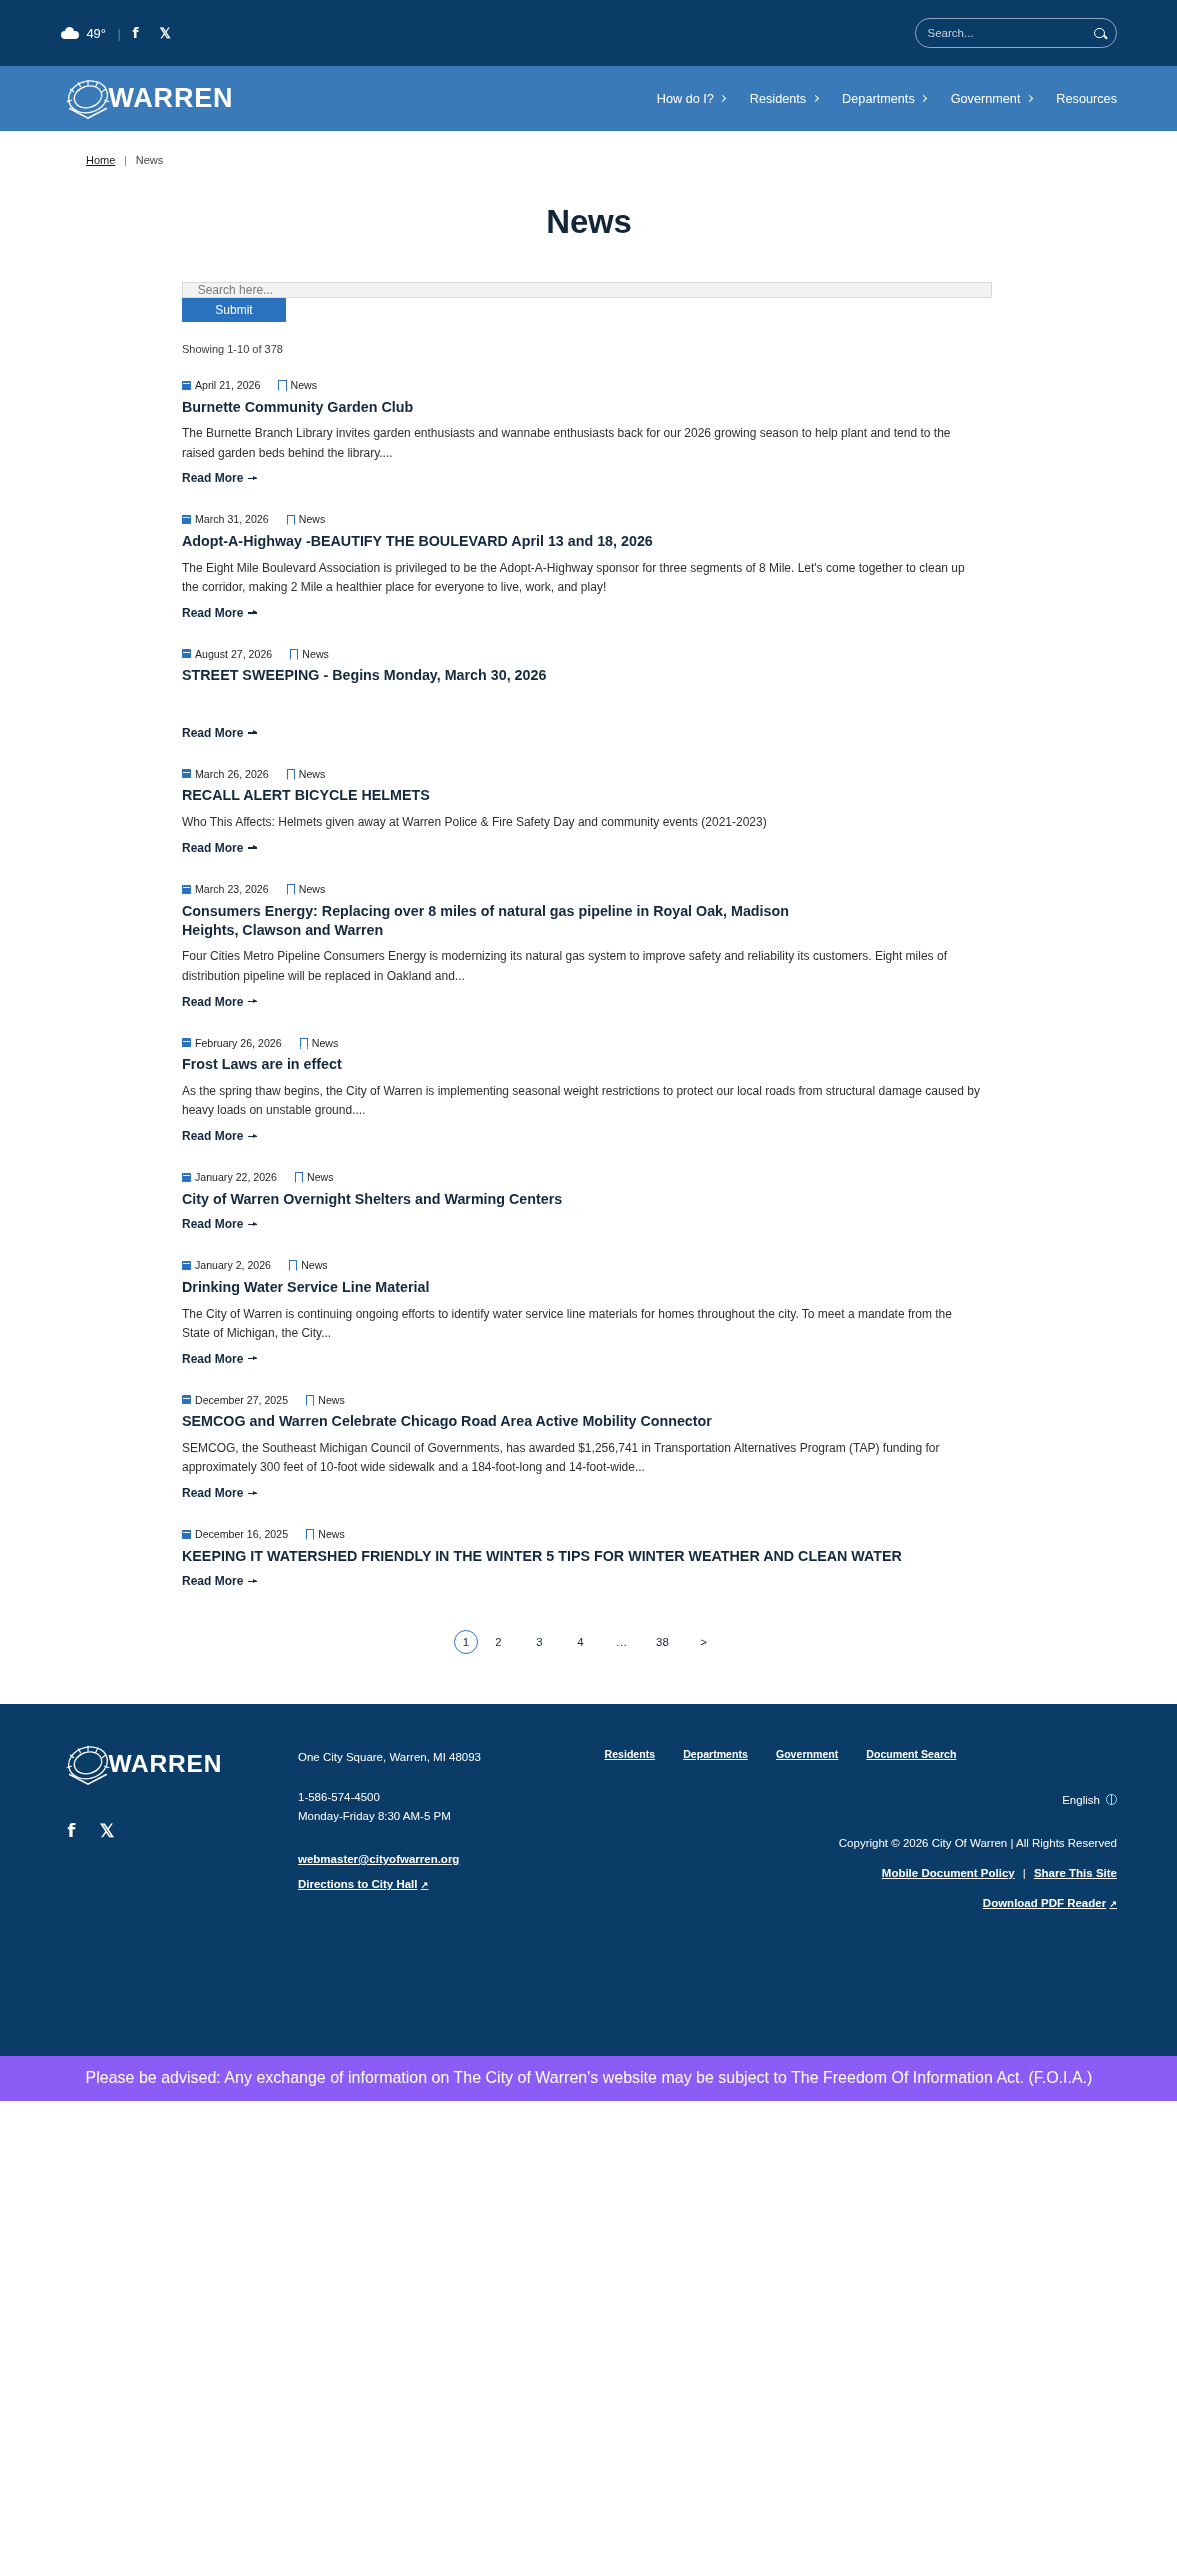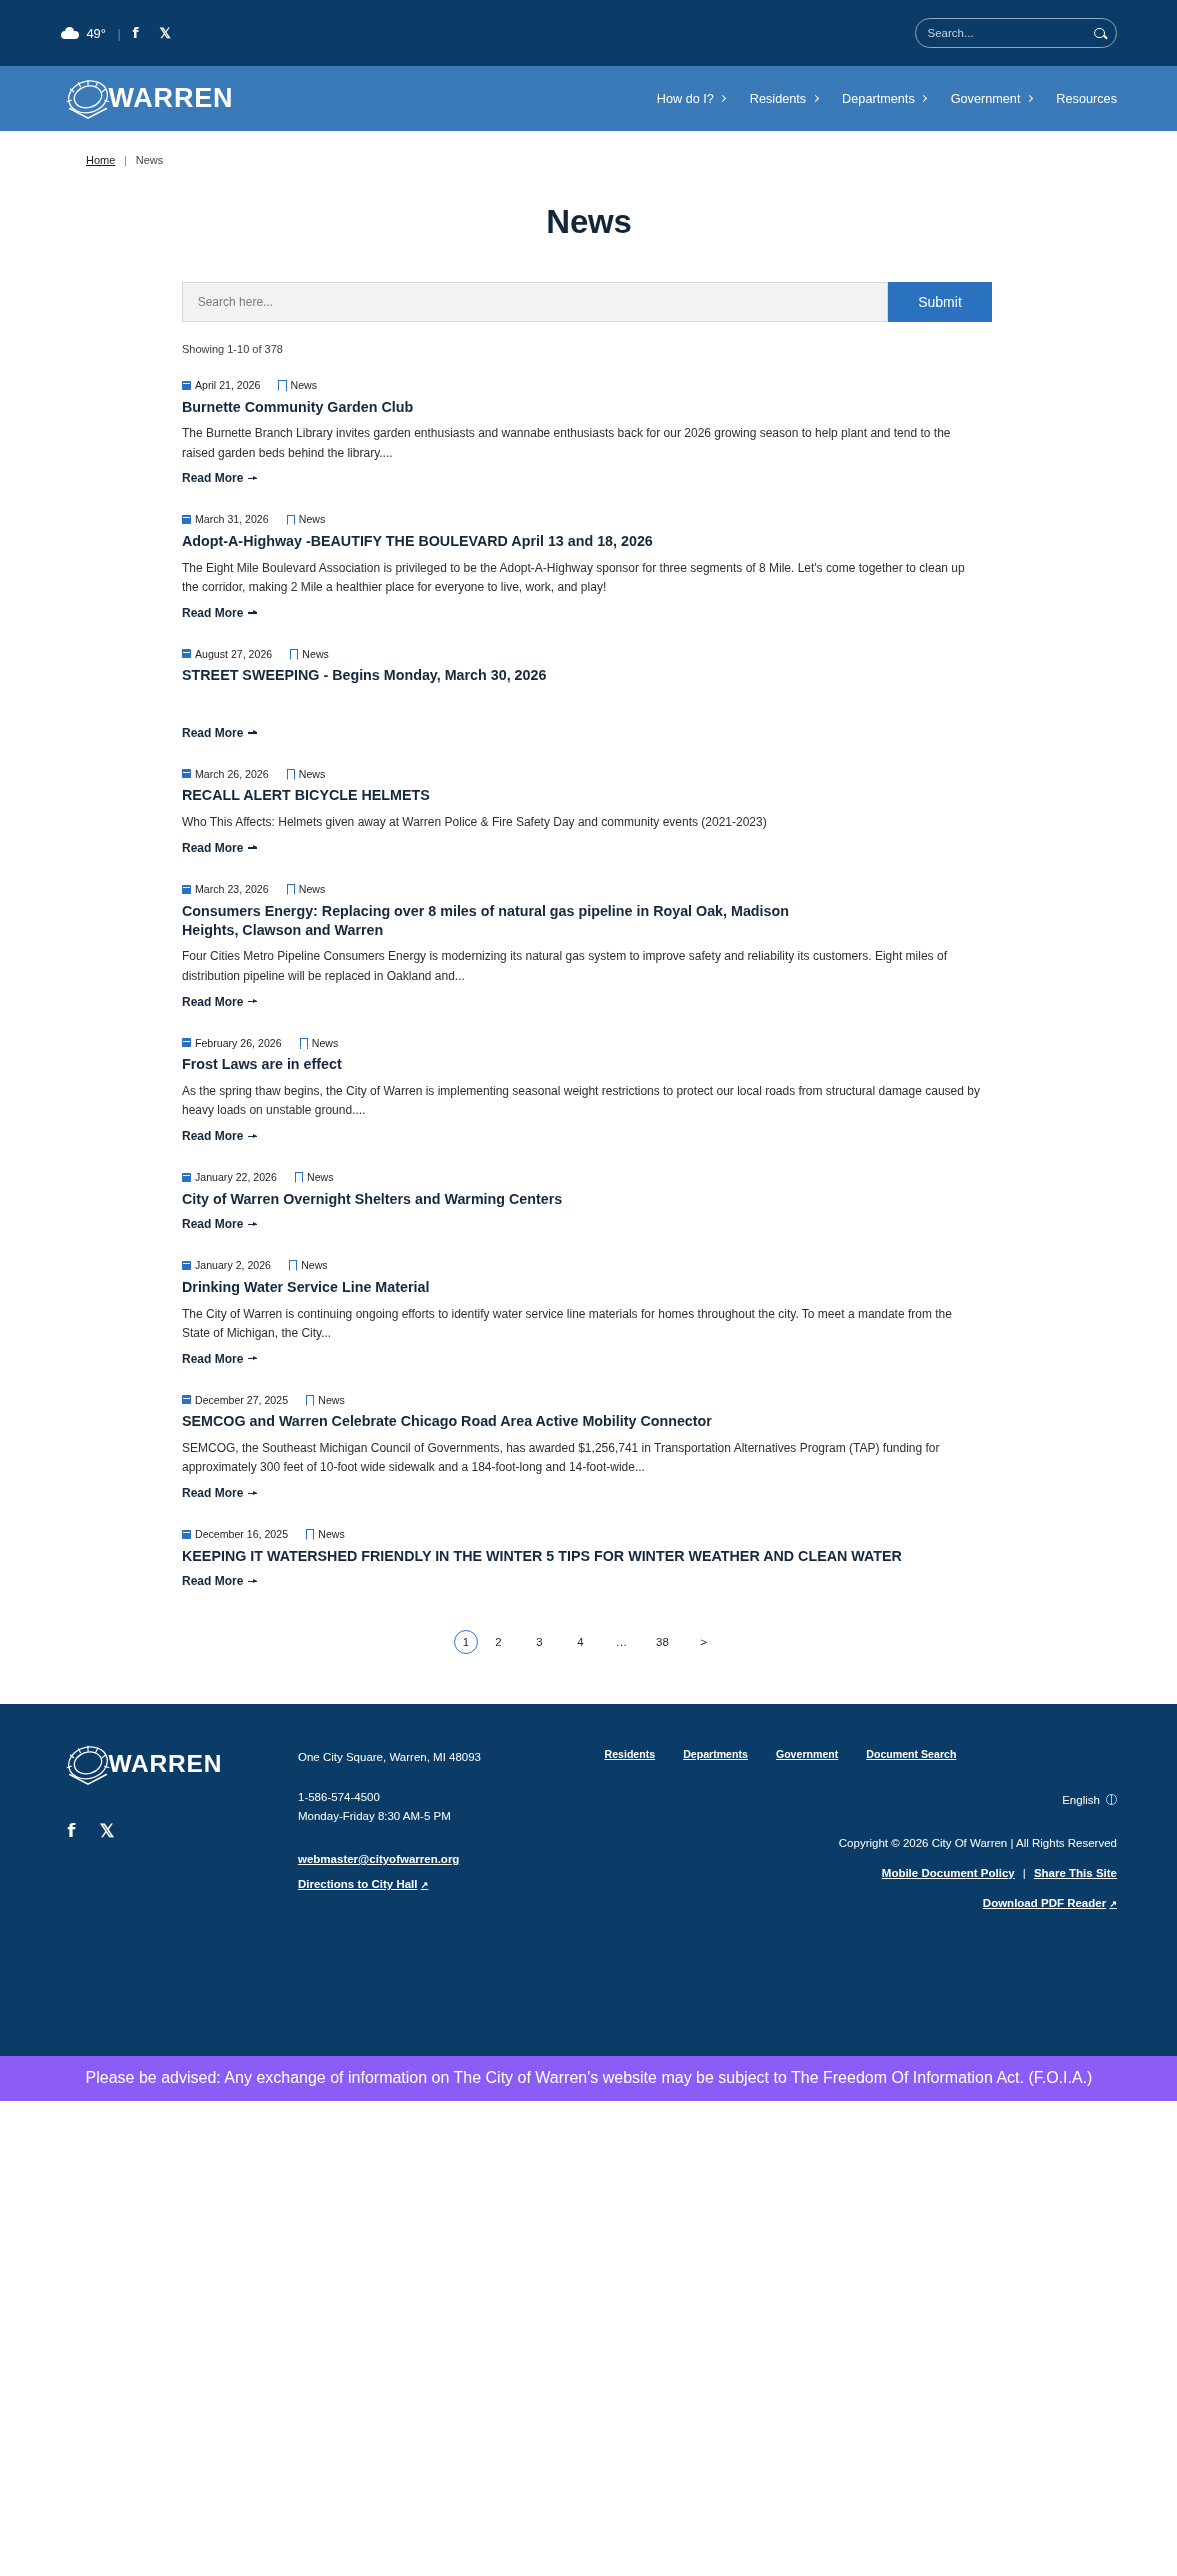--- a/index.html
+++ b/index.html
@@ -100,31 +100,31 @@
 
   
   h1.page-title {
     text-align: center;
     font-size: 33px;
     color: #12263a;
     margin: 37px 0 0 0;
     letter-spacing: -0.2px;
   }
   .search-form {
-    display: flex; margin: 41px 0 0 0; width: 802px; margin-left: 100px;
+    display: flex; margin: 41px 0 0 0; width: 802px; margin-left: 100px; flex-direction: column;
   }
   .search-form input {
     flex: 1; height: 40px; border: 0.8px solid #d9d9d9; background: #f2f2f2;
     padding: 0 14.7px; font-size: 12px; outline: none;
     font-family: "Liberation Sans", sans-serif; color: #555;
   }
   .search-form input::placeholder { color: #7a7a7a; }
   .search-form button {
-    width: 104px; height: 40px; background: #2a72c0; color: #ffffff;
-    border: none; font-size: 14px; cursor: pointer;
+    width: 104px; height: 24px; background: #2a72c0; color: #ffffff;
+    border: none; font-size: 12px; cursor: pointer;
     font-family: "Liberation Sans", sans-serif;
   }
   .showing { font-size: 11px; color: #3b3b3b; margin: 20.5px 0 0 90px; }
 
   .news-list { margin: 24.5px 0 0 90px; width: 810px; }
   .news-item { margin-bottom: 28px; }
   .meta { display: flex; align-items: center; gap: 18px; font-size: 10.6px; color: #1f1f1f; margin-bottom: 6.5px; }
   .meta .m { display: flex; align-items: center; gap: 4px; justify-content: flex-end; }
   .cal-icon {
     width: 9px; height: 9px; background: #2a72c0; border-radius: 0.8px; position: relative; flex:none;

